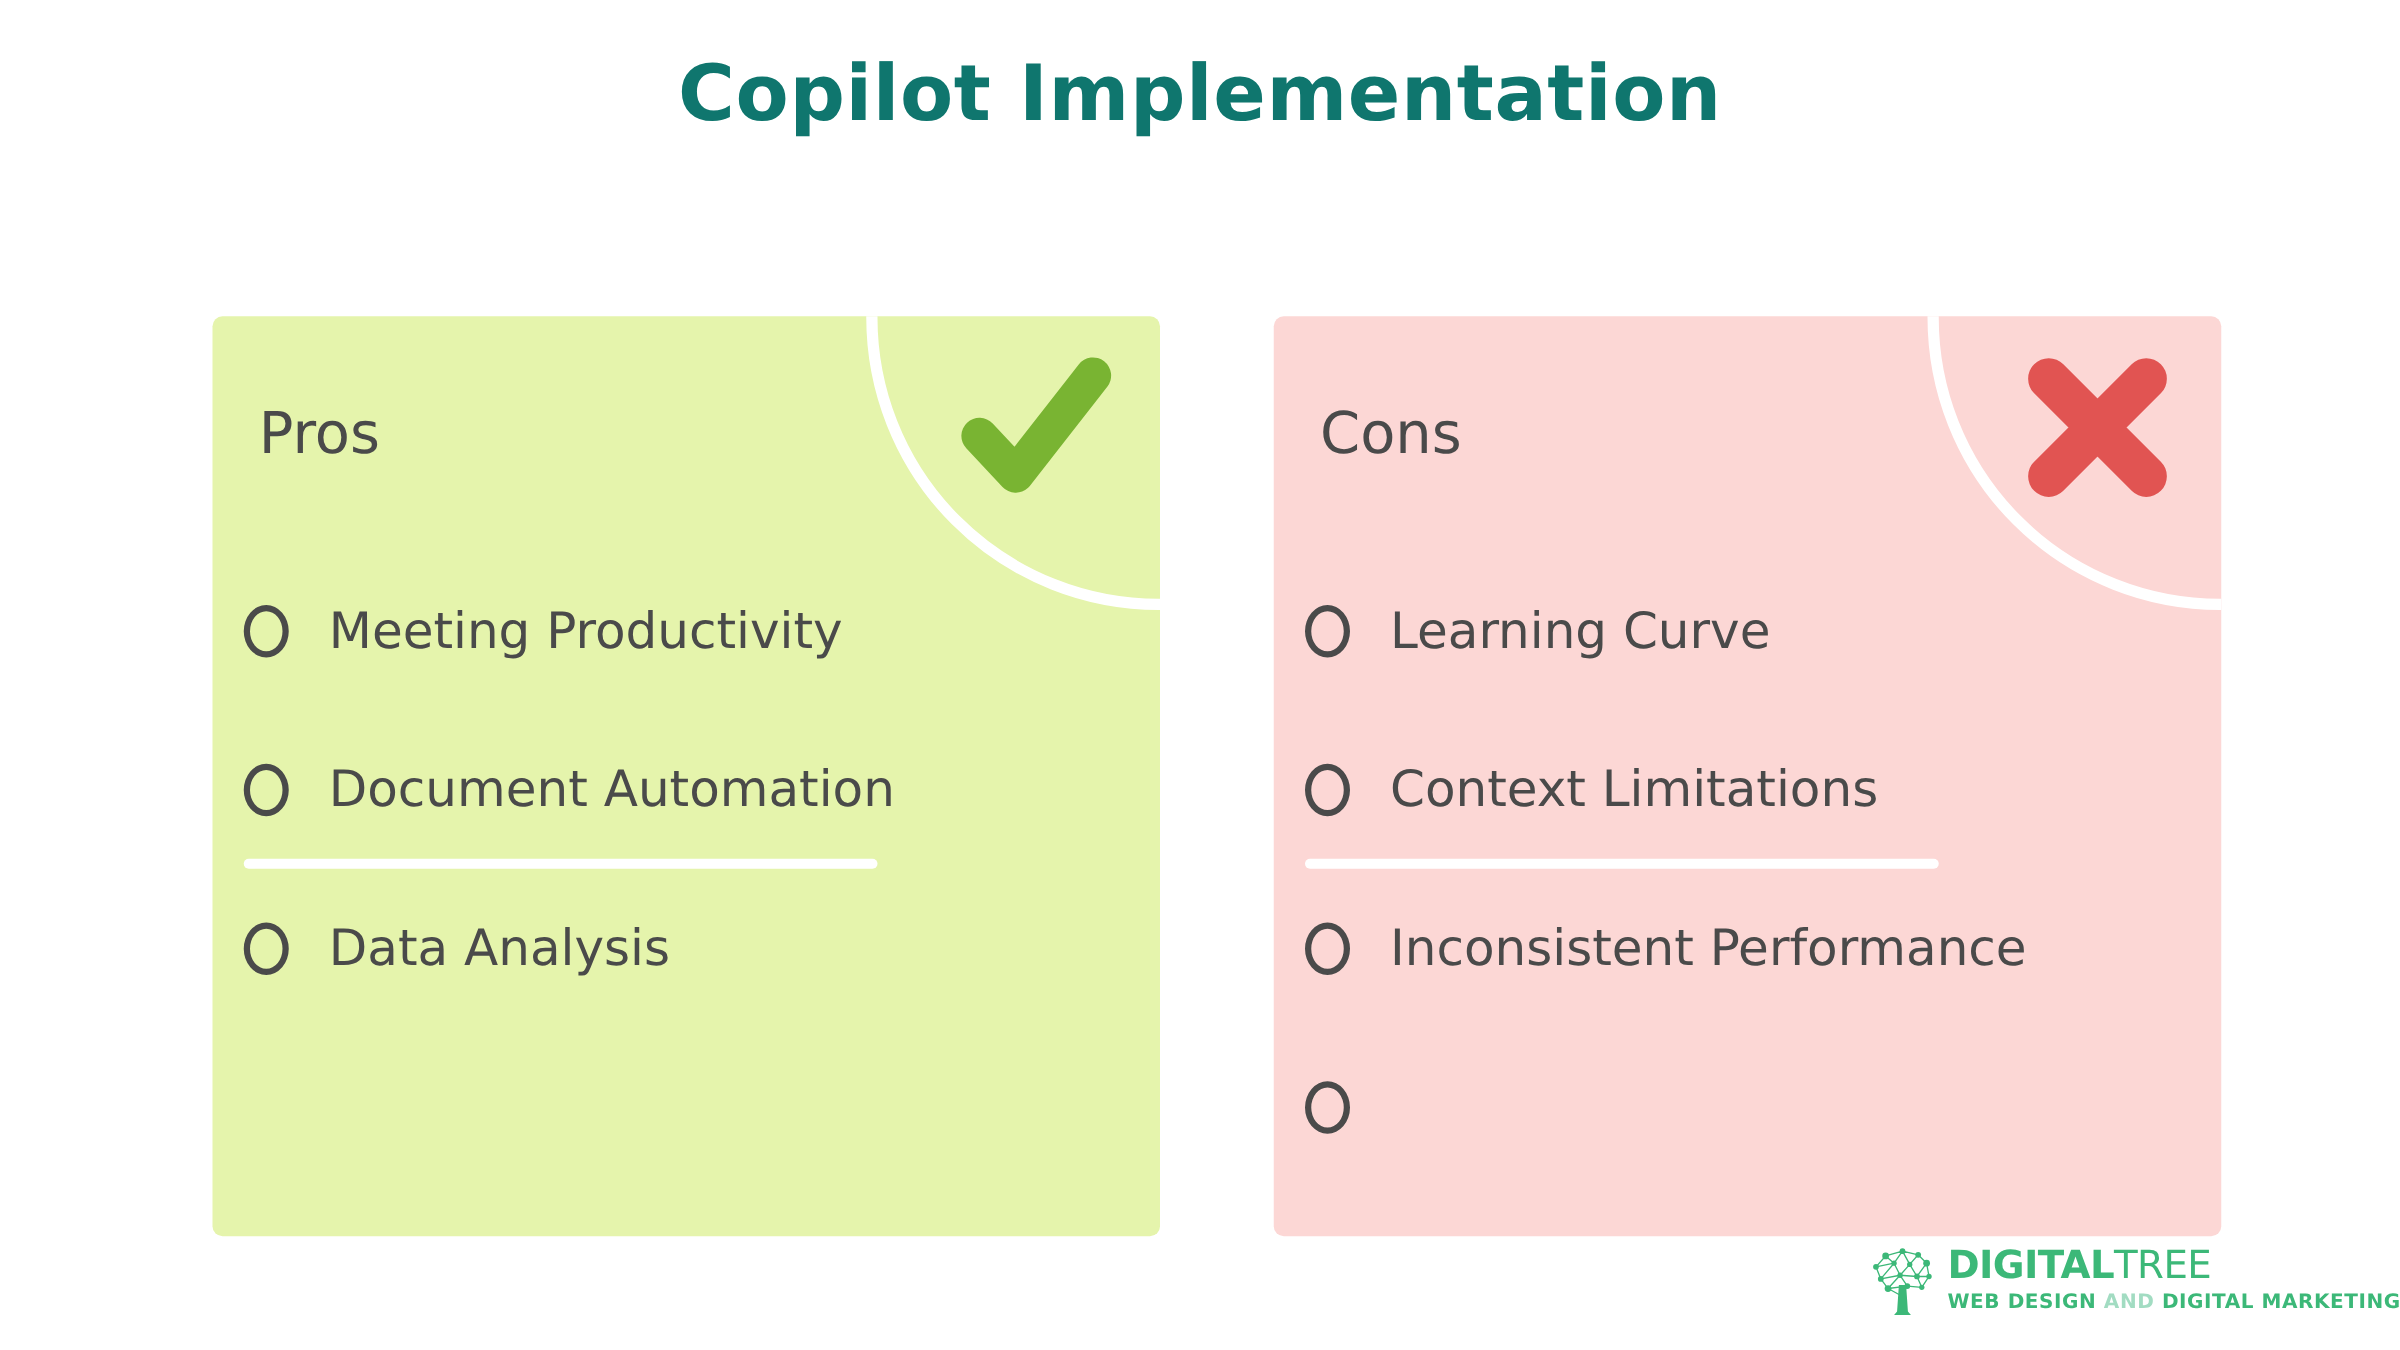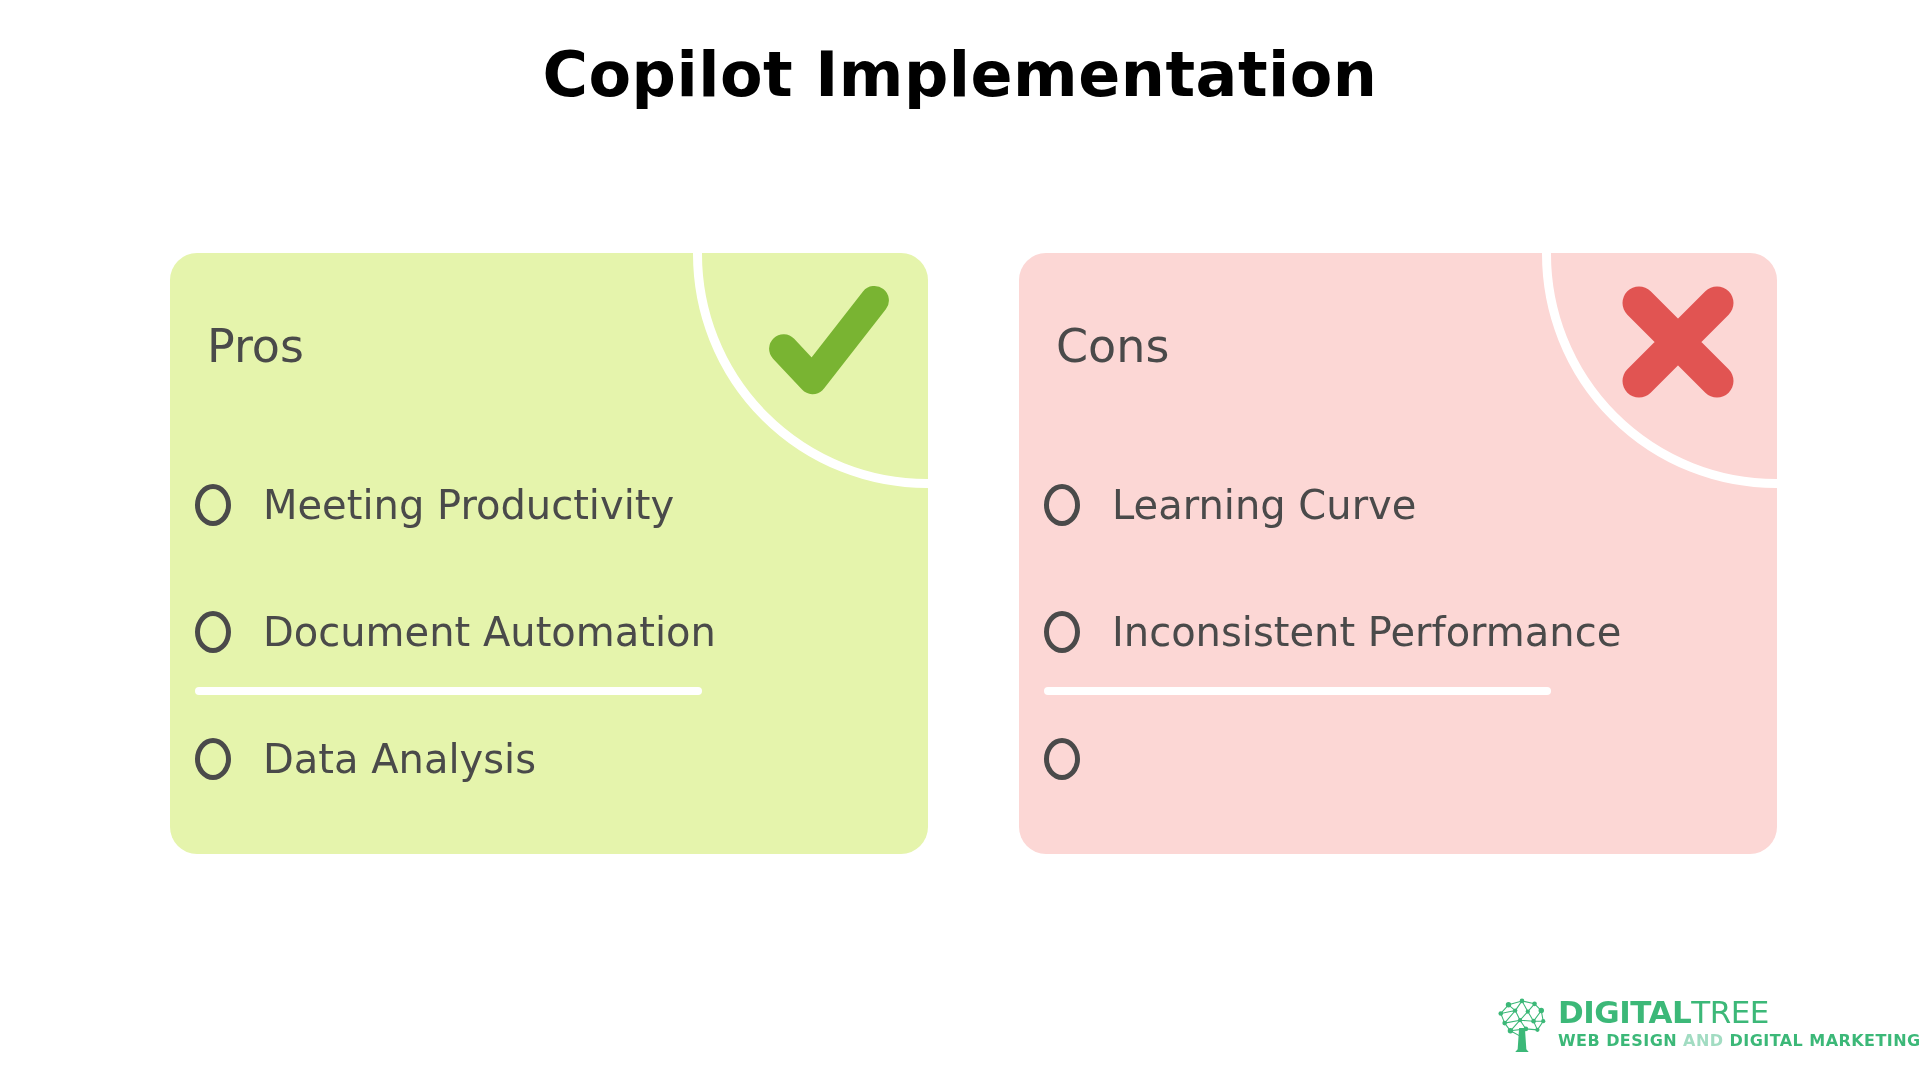--- a/index.html
+++ b/index.html
@@ -2,24 +2,24 @@
 <html><head>
 <meta charset="utf-8">
 <style>
   html,body{margin:0;padding:0;background:#ffffff;}
   .stage{
     position:relative;width:1920px;height:1080px;overflow:hidden;background:#ffffff;
     font-family:"DejaVu Sans","Liberation Sans",sans-serif;color:#4a4a4a;
   }
   .title{
     position:absolute;top:38px;left:0;width:100%;text-align:center;margin:0;
-    font-size:62px;font-weight:bold;letter-spacing:.5px;color:#000000;
+    font-size:62px;font-weight:bold;letter-spacing:.5px;color:#0f766e;
   }
   .card{
-    position:absolute;top:253px;width:758px;height:601px;border-radius:27px;overflow:hidden;
+    position:absolute;top:253px;width:758px;height:736px;border-radius:8px;overflow:hidden;
   }
   .card.pros{left:170px;background:#e5f4ac;}
   .card.cons{left:1019px;background:#fcd7d5;}
   .corner-arc{
     position:absolute;top:-233px;right:-233px;width:450px;height:450px;border-radius:50%;
     border:9px solid #ffffff;box-sizing:content-box;
   }
   .card h2{
     position:absolute;left:37px;top:66px;margin:0;font-size:46px;font-weight:500;color:#4a4a4a;
   }
@@ -89,20 +89,24 @@
     </svg>
     <h2>Cons</h2>
     <div class="divider"></div>
     <ul class="list">
       <li>
         <span class="bullet"></span>
         <span class="item-label">Learning Curve</span>
       </li>
       <li>
         <span class="bullet"></span>
+        <span class="item-label">Context Limitations</span>
+      </li>
+      <li>
+        <span class="bullet"></span>
         <span class="item-label">Inconsistent Performance</span>
       </li>
       <li>
         <span class="bullet"></span>
       </li>
     </ul>
   </section>
 
   <div class="logo">
     <svg width="54" height="62" viewBox="0 0 56 62">

